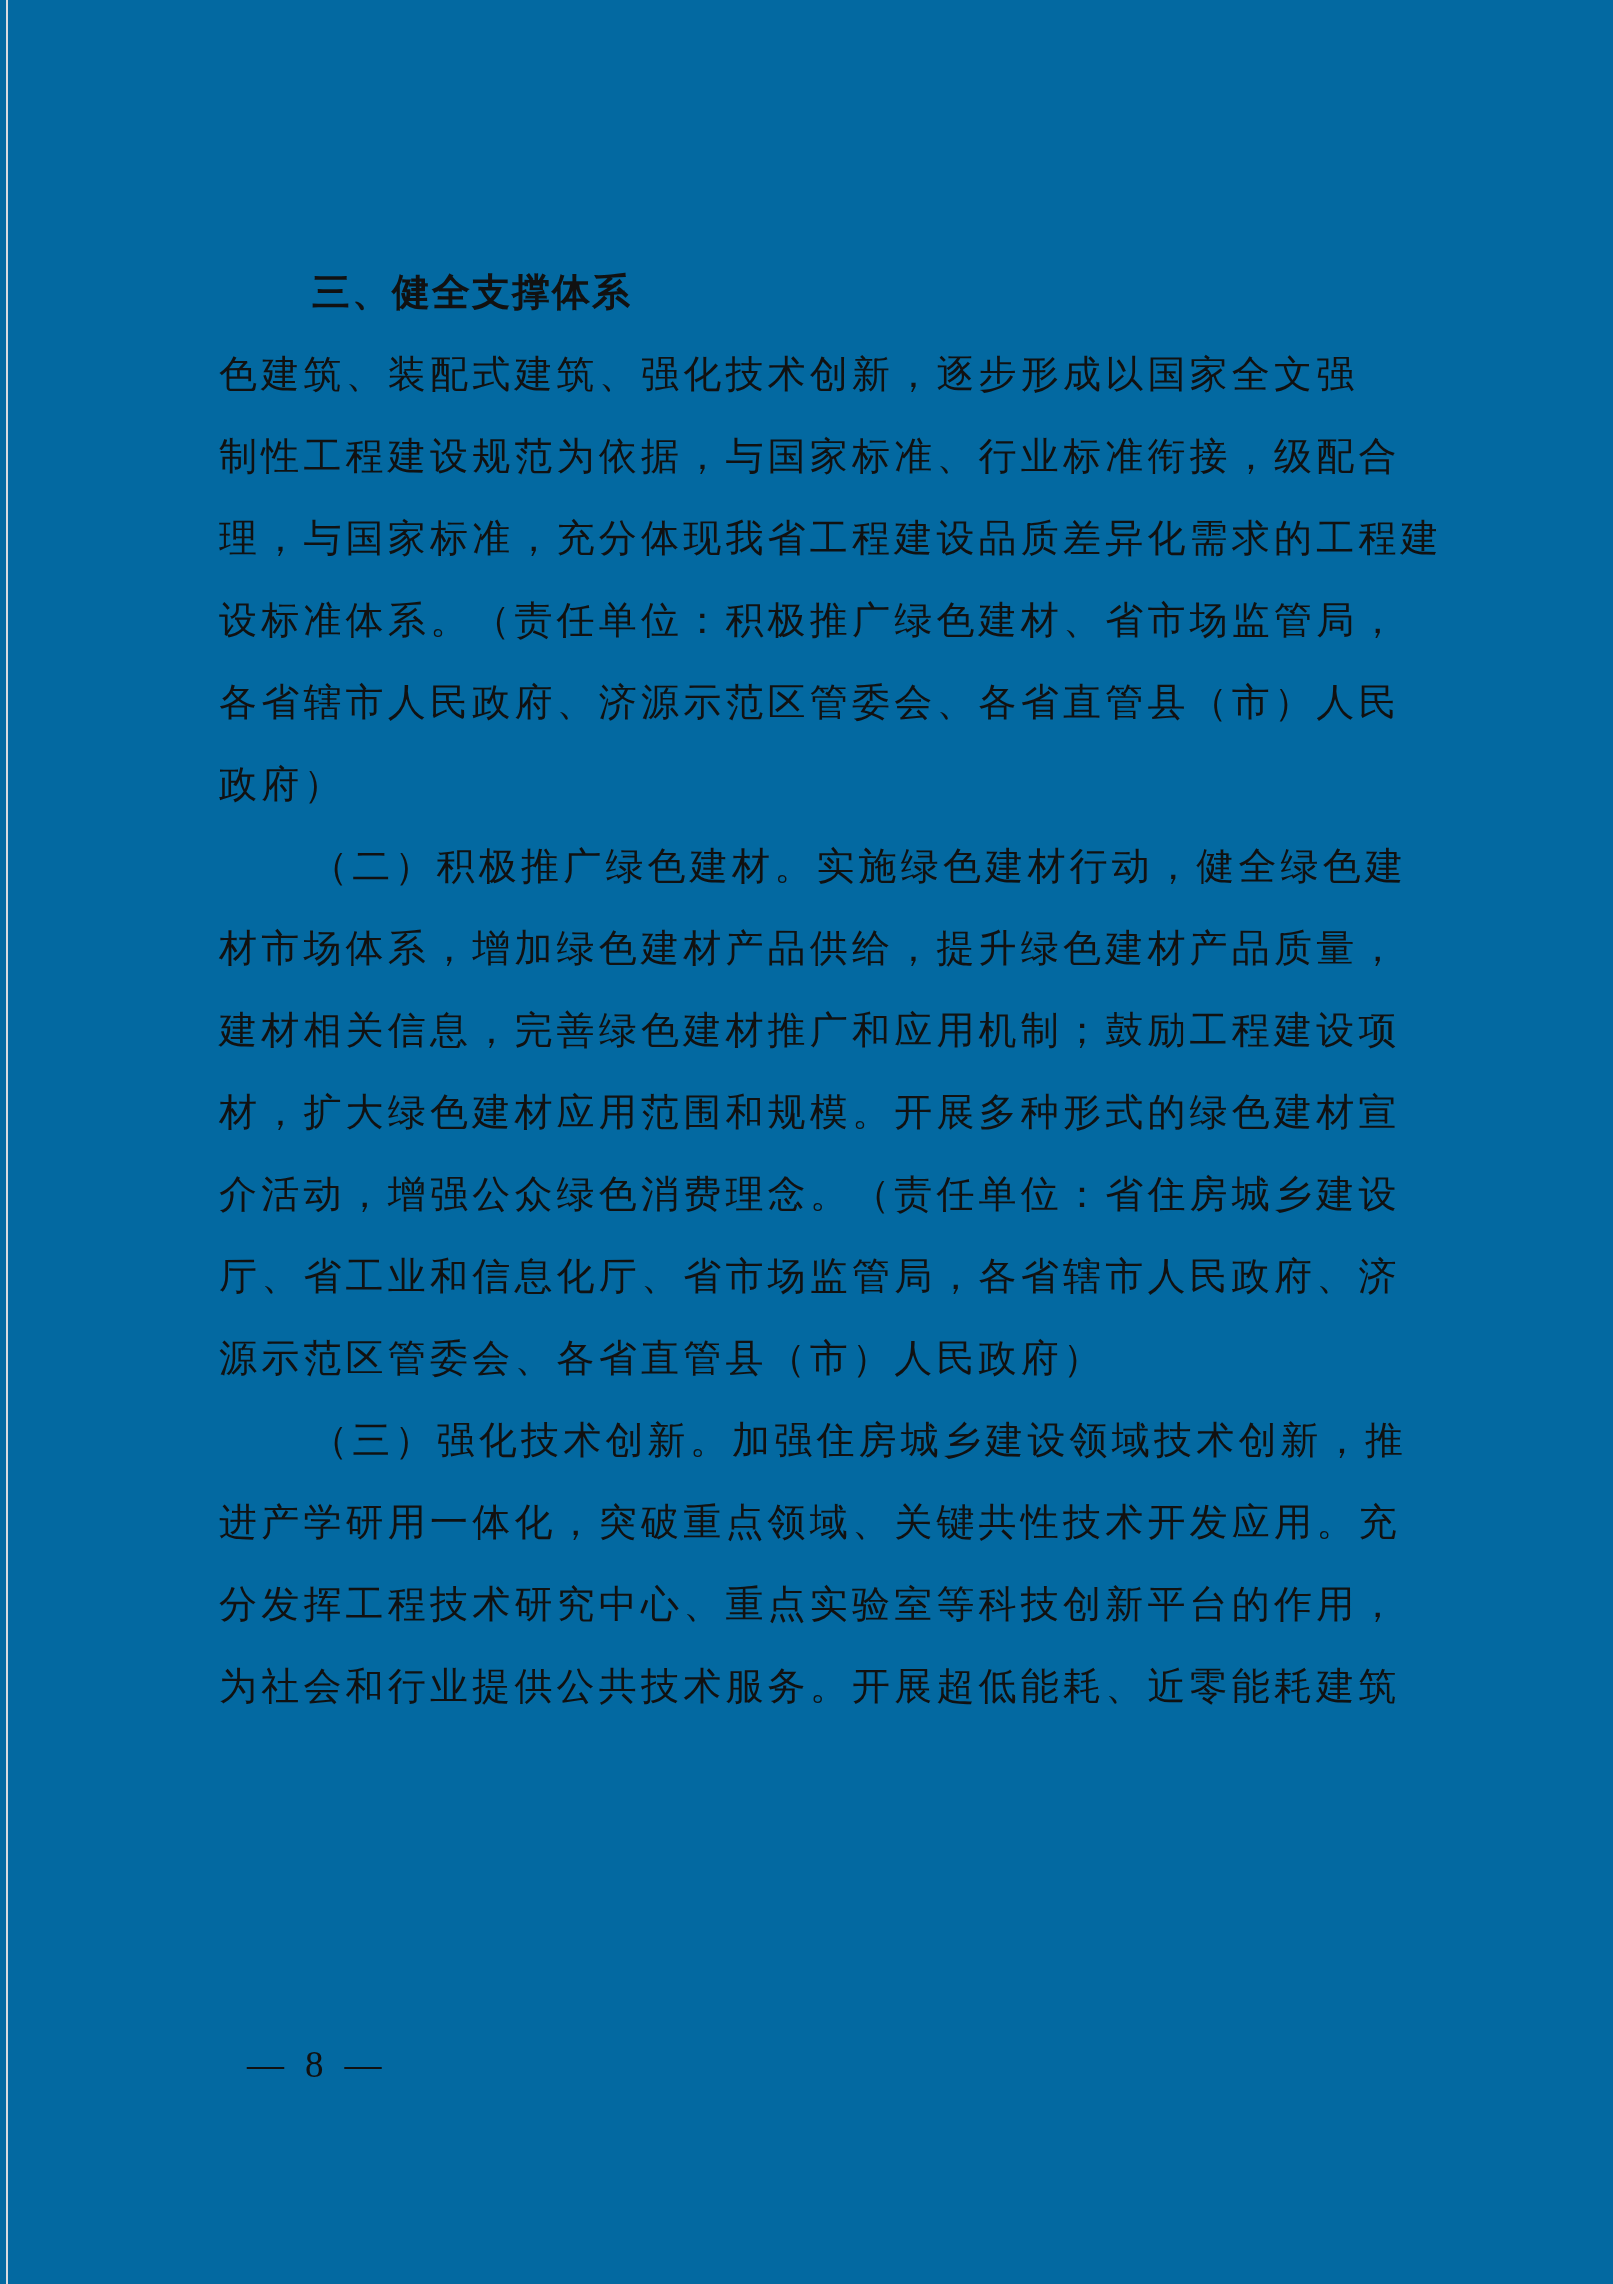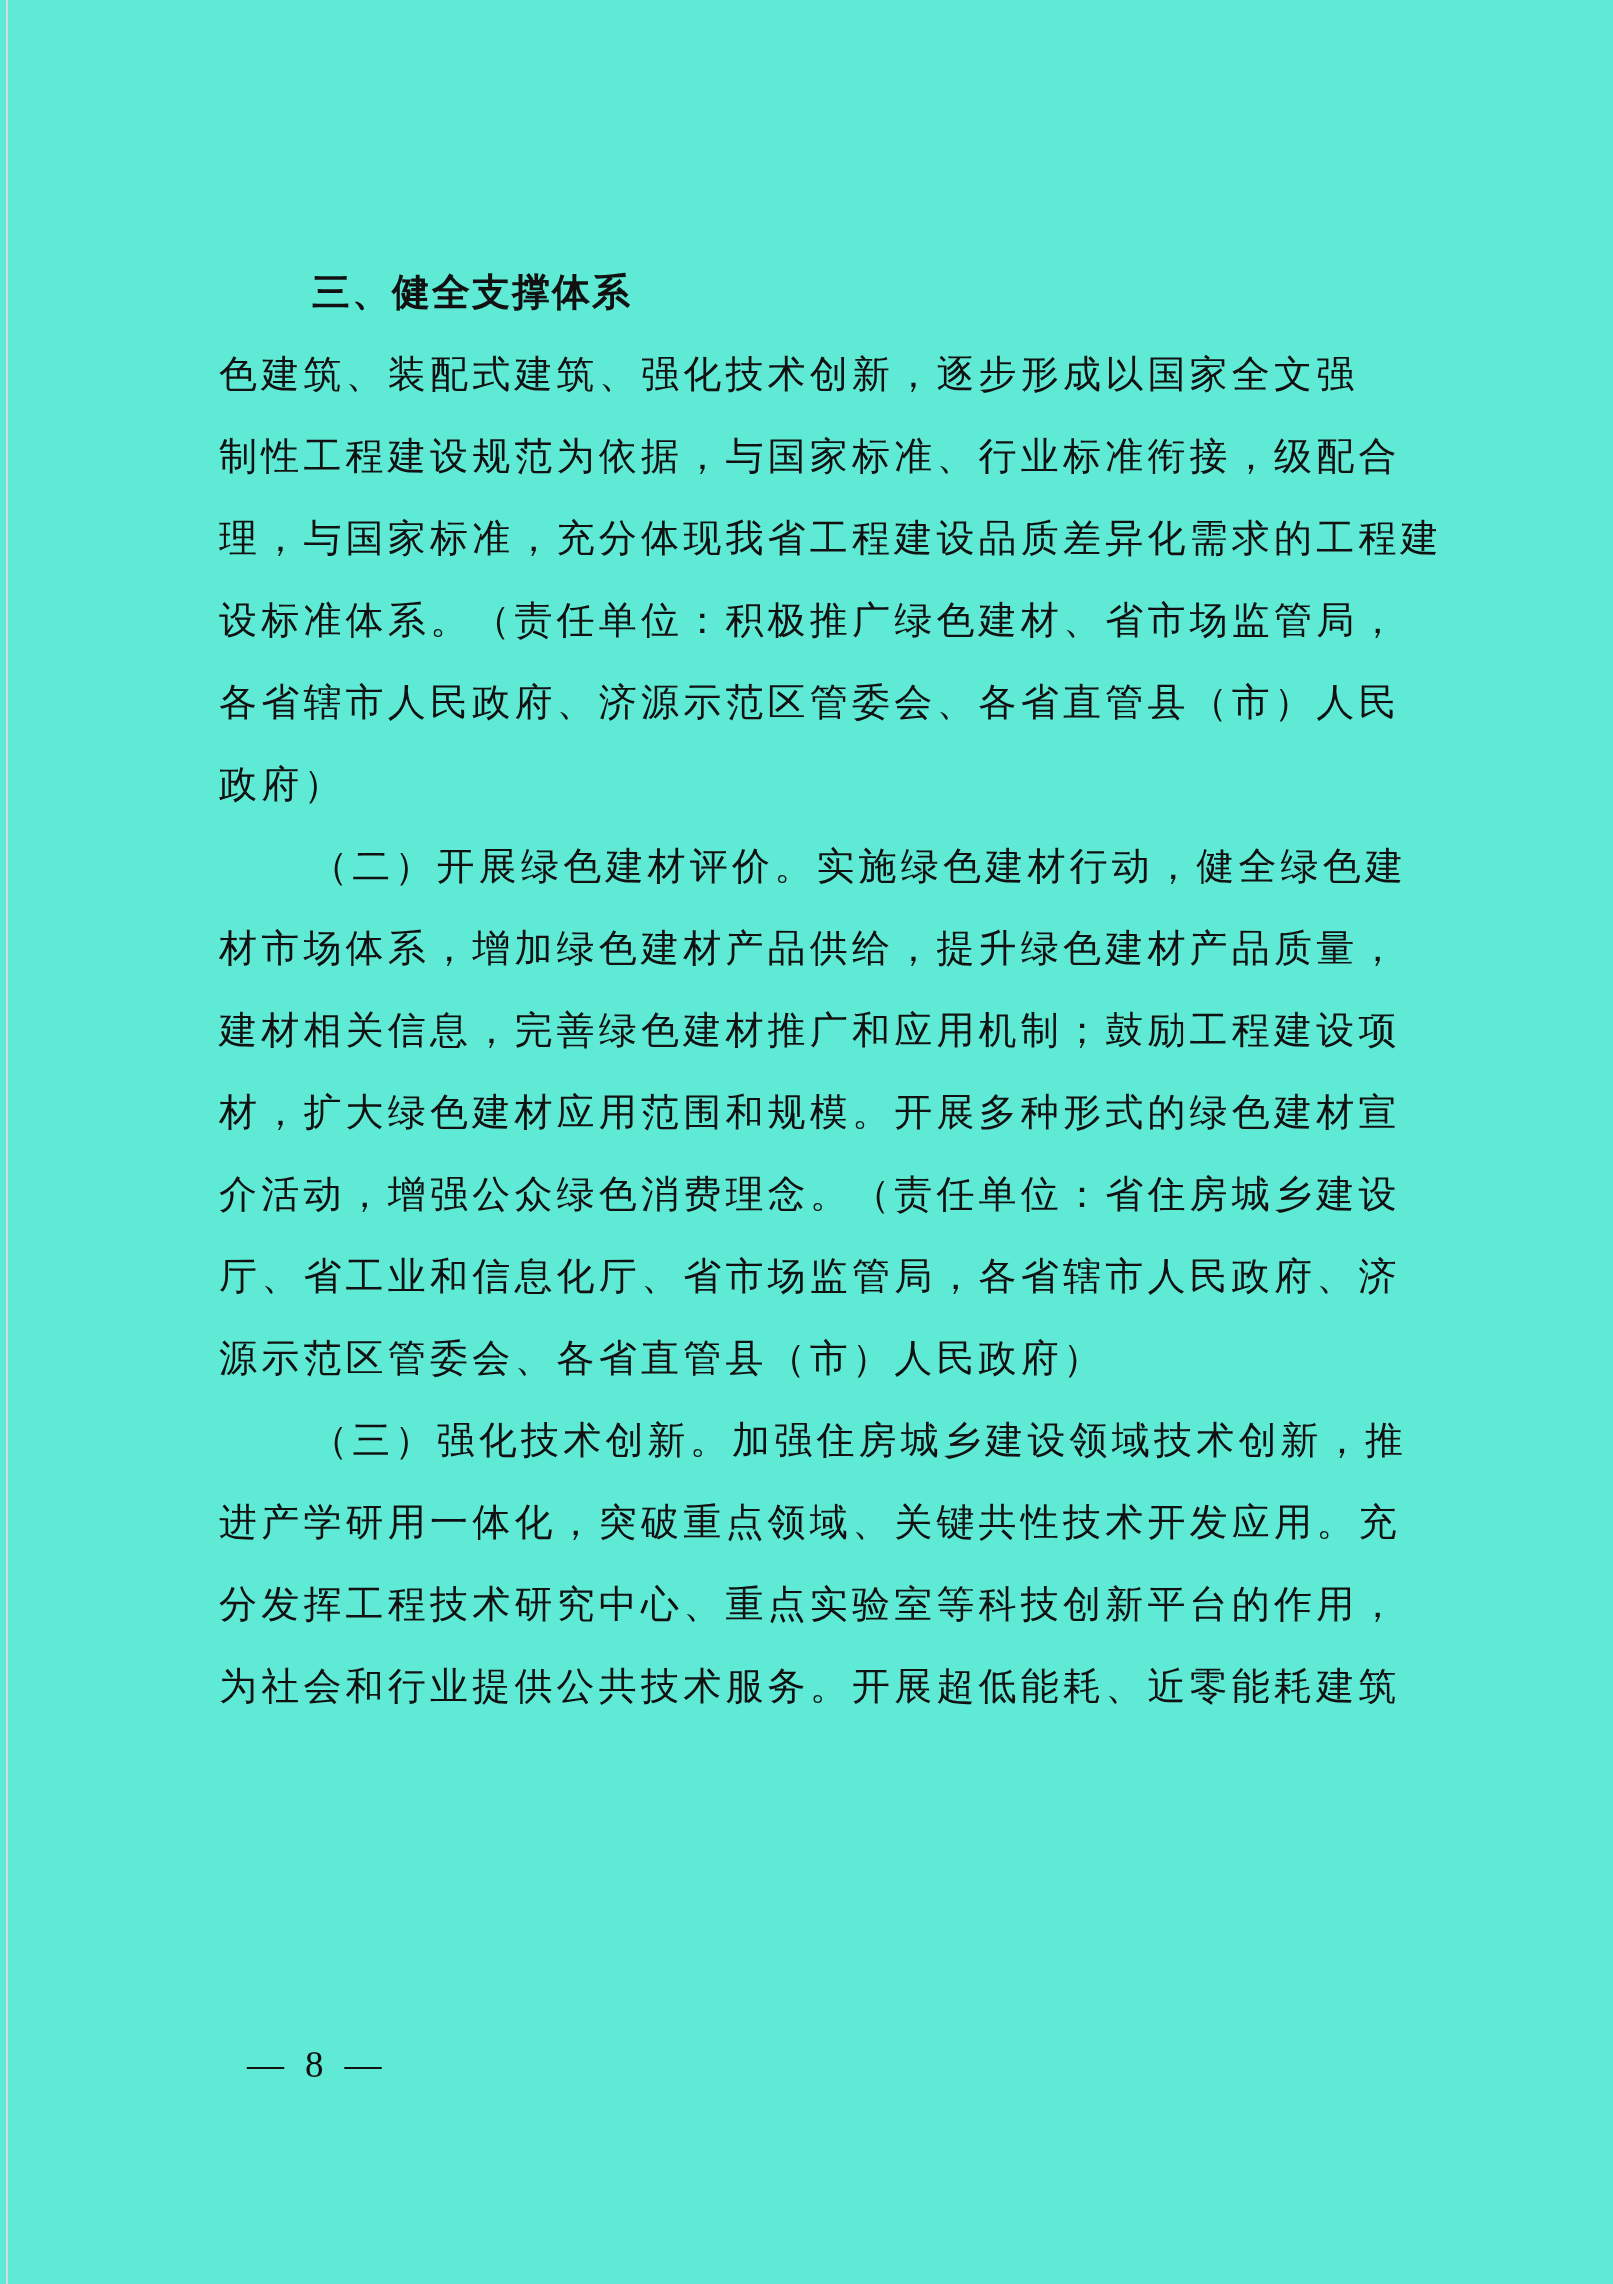--- a/index.html
+++ b/index.html
@@ -13,21 +13,21 @@
       position: relative;
       overflow: hidden;
       font-family: "DejaVu Serif", "Liberation Serif", serif;
       color: #111;
     }
     .page {
       position: absolute;
       left: 0; top: 0;
       width: 1613px;
       height: 2285px;
-      background: #5eead4;
+      background: #0369a1;
     }
     .page-edge {
       position: absolute;
       left: 5.9px; top: 0;
       width: 2px; height: 2285px;
       background: #d9dbe0;
     }
     .text-block {
       position: absolute;
       left: 219px;
@@ -73,21 +73,21 @@
     <div>
       <div class="line">色建筑、装配式建筑、强化技术创新，逐步形成以国家全文强</div>
       <div class="line">制性工程建设规范为依据，与国家标准、行业标准衔接，级配合</div>
       <div class="line">理，与国家标准，充分体现我省工程建设品质差异化需求的工程建</div>
       <div class="line">设标准体系。（责任单位：积极推广绿色建材、省市场监管局，</div>
       <div class="line">各省辖市人民政府、济源示范区管委会、各省直管县（市）人民</div>
       <div class="line">政府）</div>
     </div>
 
     <div>
-      <div class="line indent">（二）开展绿色建材评价。实施绿色建材行动，健全绿色建</div>
+      <div class="line indent">（二）积极推广绿色建材。实施绿色建材行动，健全绿色建</div>
       <div class="line">材市场体系，增加绿色建材产品供给，提升绿色建材产品质量，</div>
       <div class="line">建材相关信息，完善绿色建材推广和应用机制；鼓励工程建设项</div>
       <div class="line">材，扩大绿色建材应用范围和规模。开展多种形式的绿色建材宣</div>
       <div class="line">介活动，增强公众绿色消费理念。（责任单位：省住房城乡建设</div>
       <div class="line">厅、省工业和信息化厅、省市场监管局，各省辖市人民政府、济</div>
       <div class="line">源示范区管委会、各省直管县（市）人民政府）</div>
     </div>
 
     <div>
       <div class="line indent">（三）强化技术创新。加强住房城乡建设领域技术创新，推</div>

